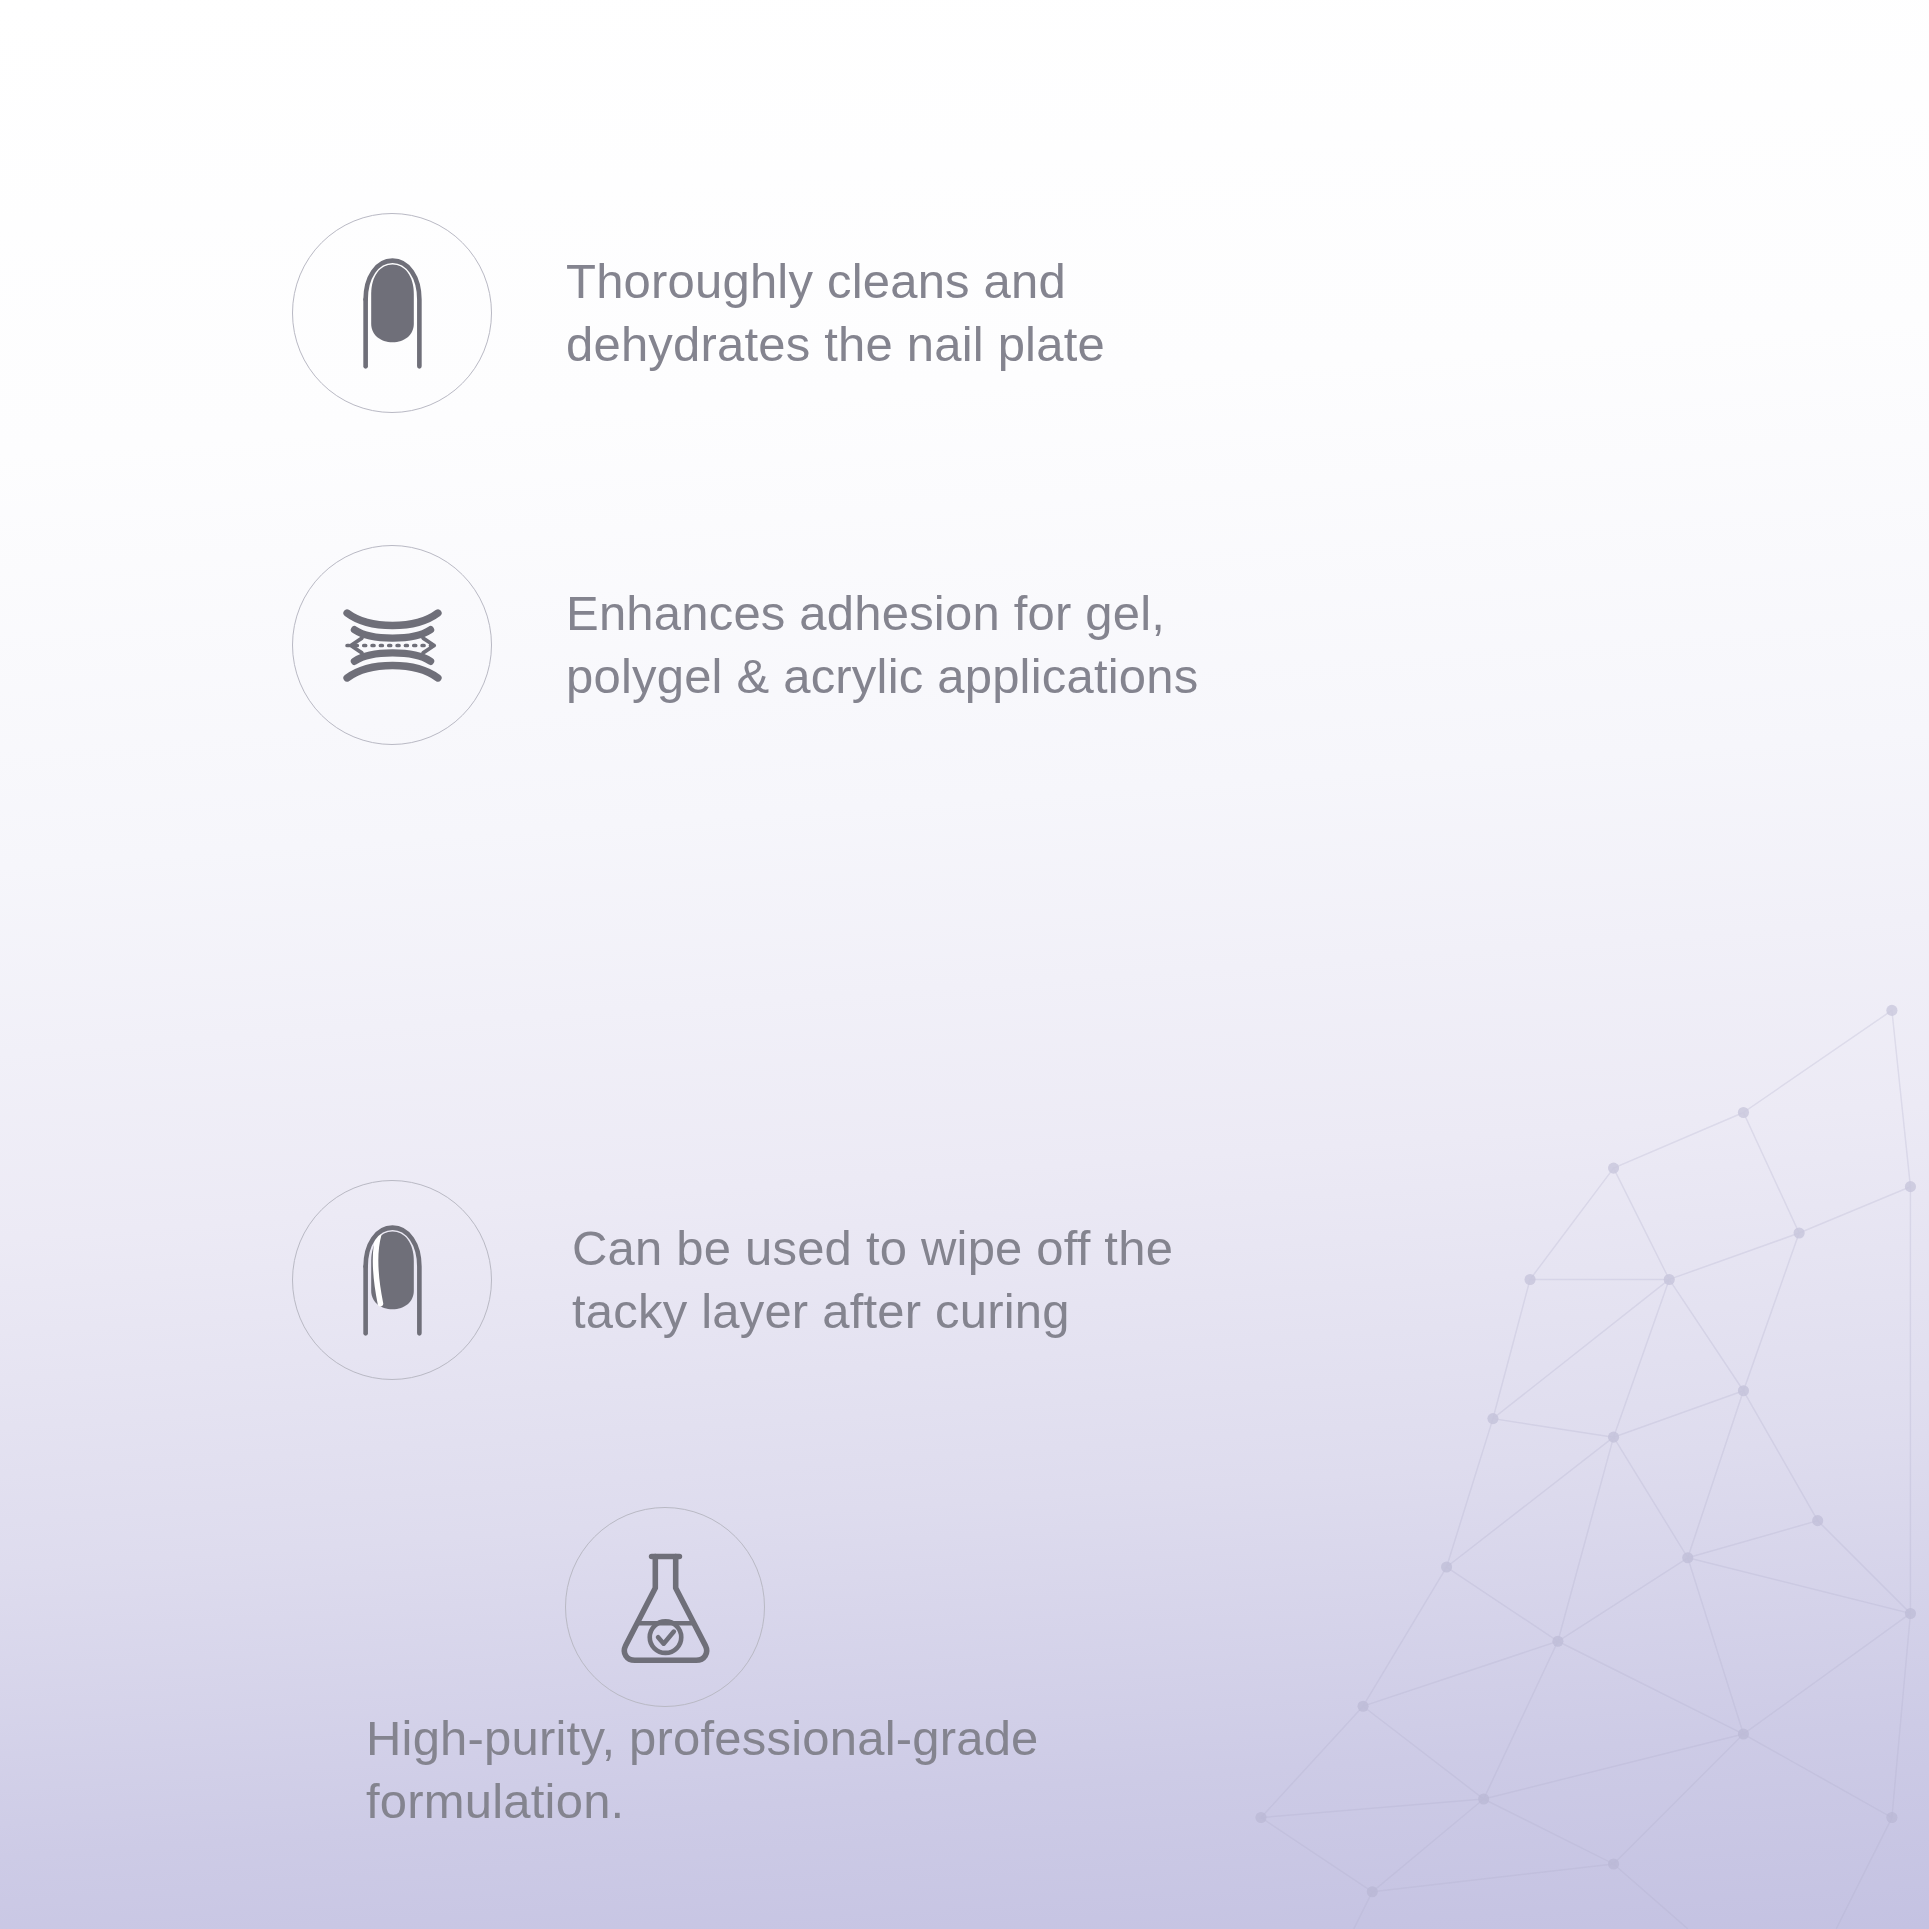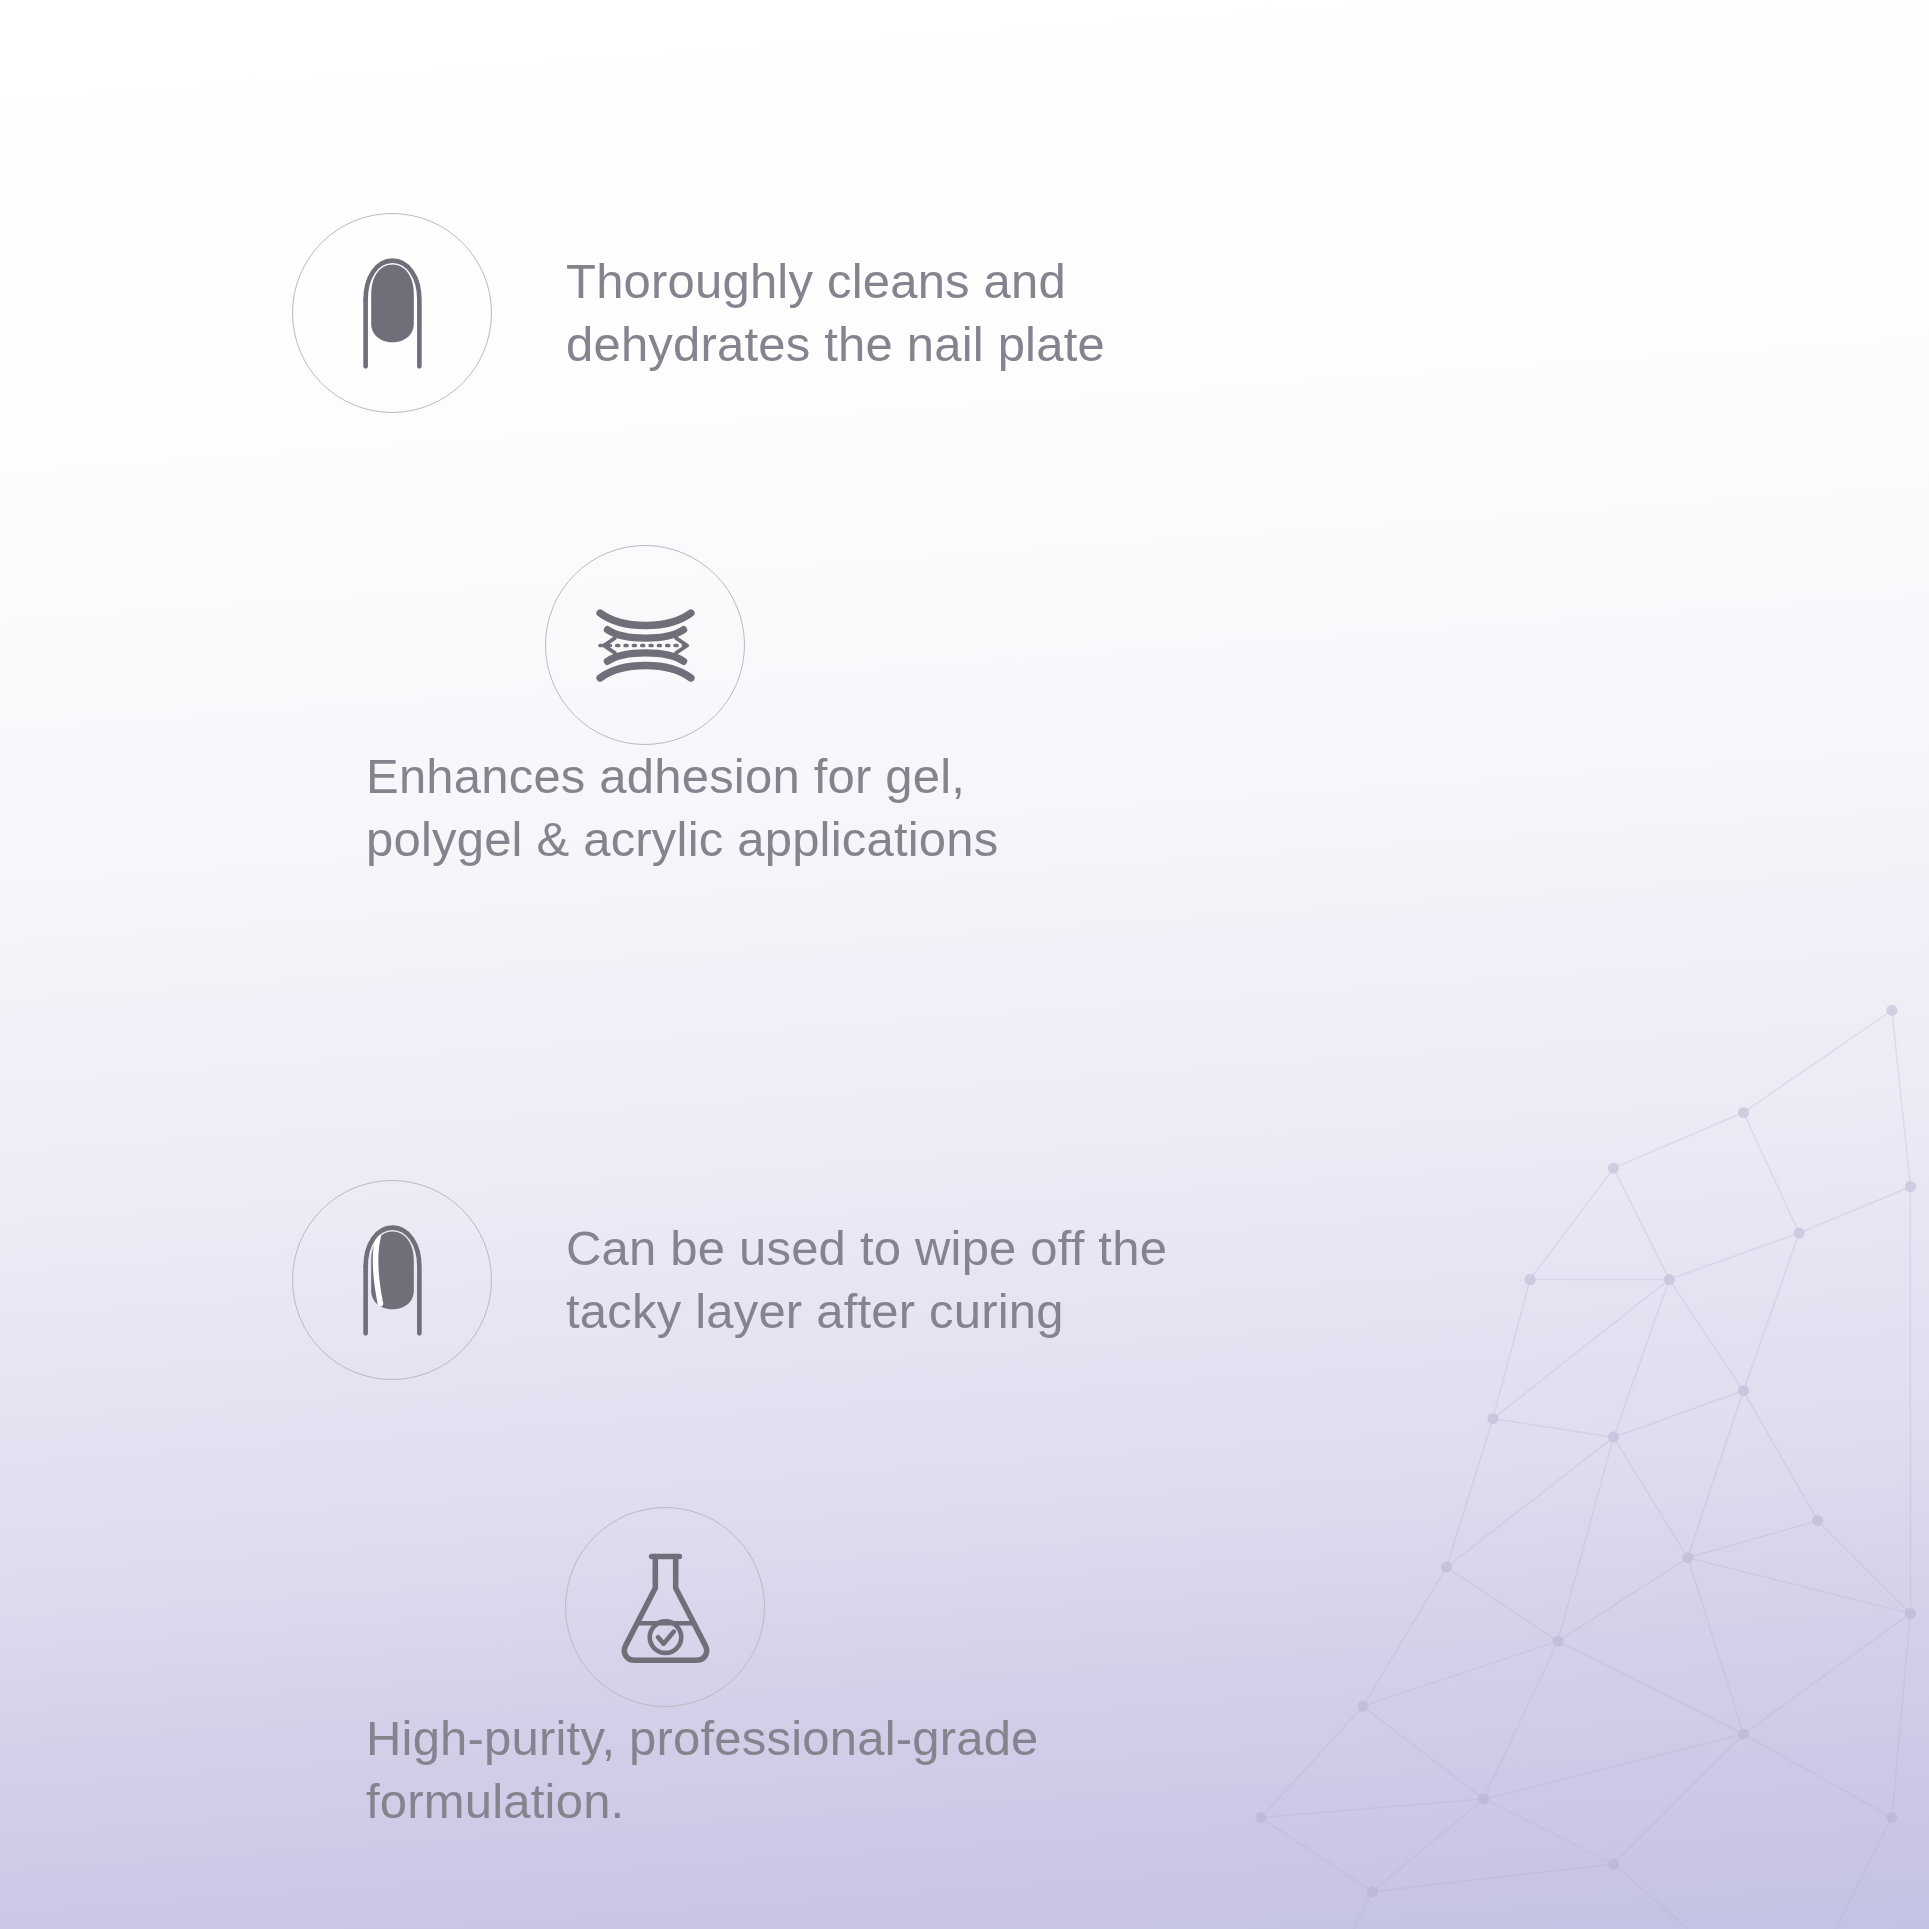--- a/index.html
+++ b/index.html
@@ -65,23 +65,23 @@
     margin-left: 74px;
     font-size: 49px;
     line-height: 1.28;
     color: #84848f;
     font-weight: 400;
     letter-spacing: 0.2px;
     max-width: 761px;
     white-space: pre-line;
   }
   .f0 { top: 213px; }
-  .f1 { top: 545px; flex-direction: column; }
+  .f1 { top: 545px; }
   .f2 { top: 851px; }
-  .f3 { top: 1180px; }
+  .f3 { top: 1180px; gap: 6px; }
   .f4 { top: 1507px; flex-direction: column; }
 </style>
 </head>
 <body>
 
 <div id="stage">
 
   <svg id="network" viewBox="0 0 900 1000" xmlns="http://www.w3.org/2000/svg">
     <g stroke="#b0aecb" stroke-width="1.6" fill="none" opacity="0.5">
       <path d="M860 10 L700 120 L760 250 L880 200 Z"></path>

